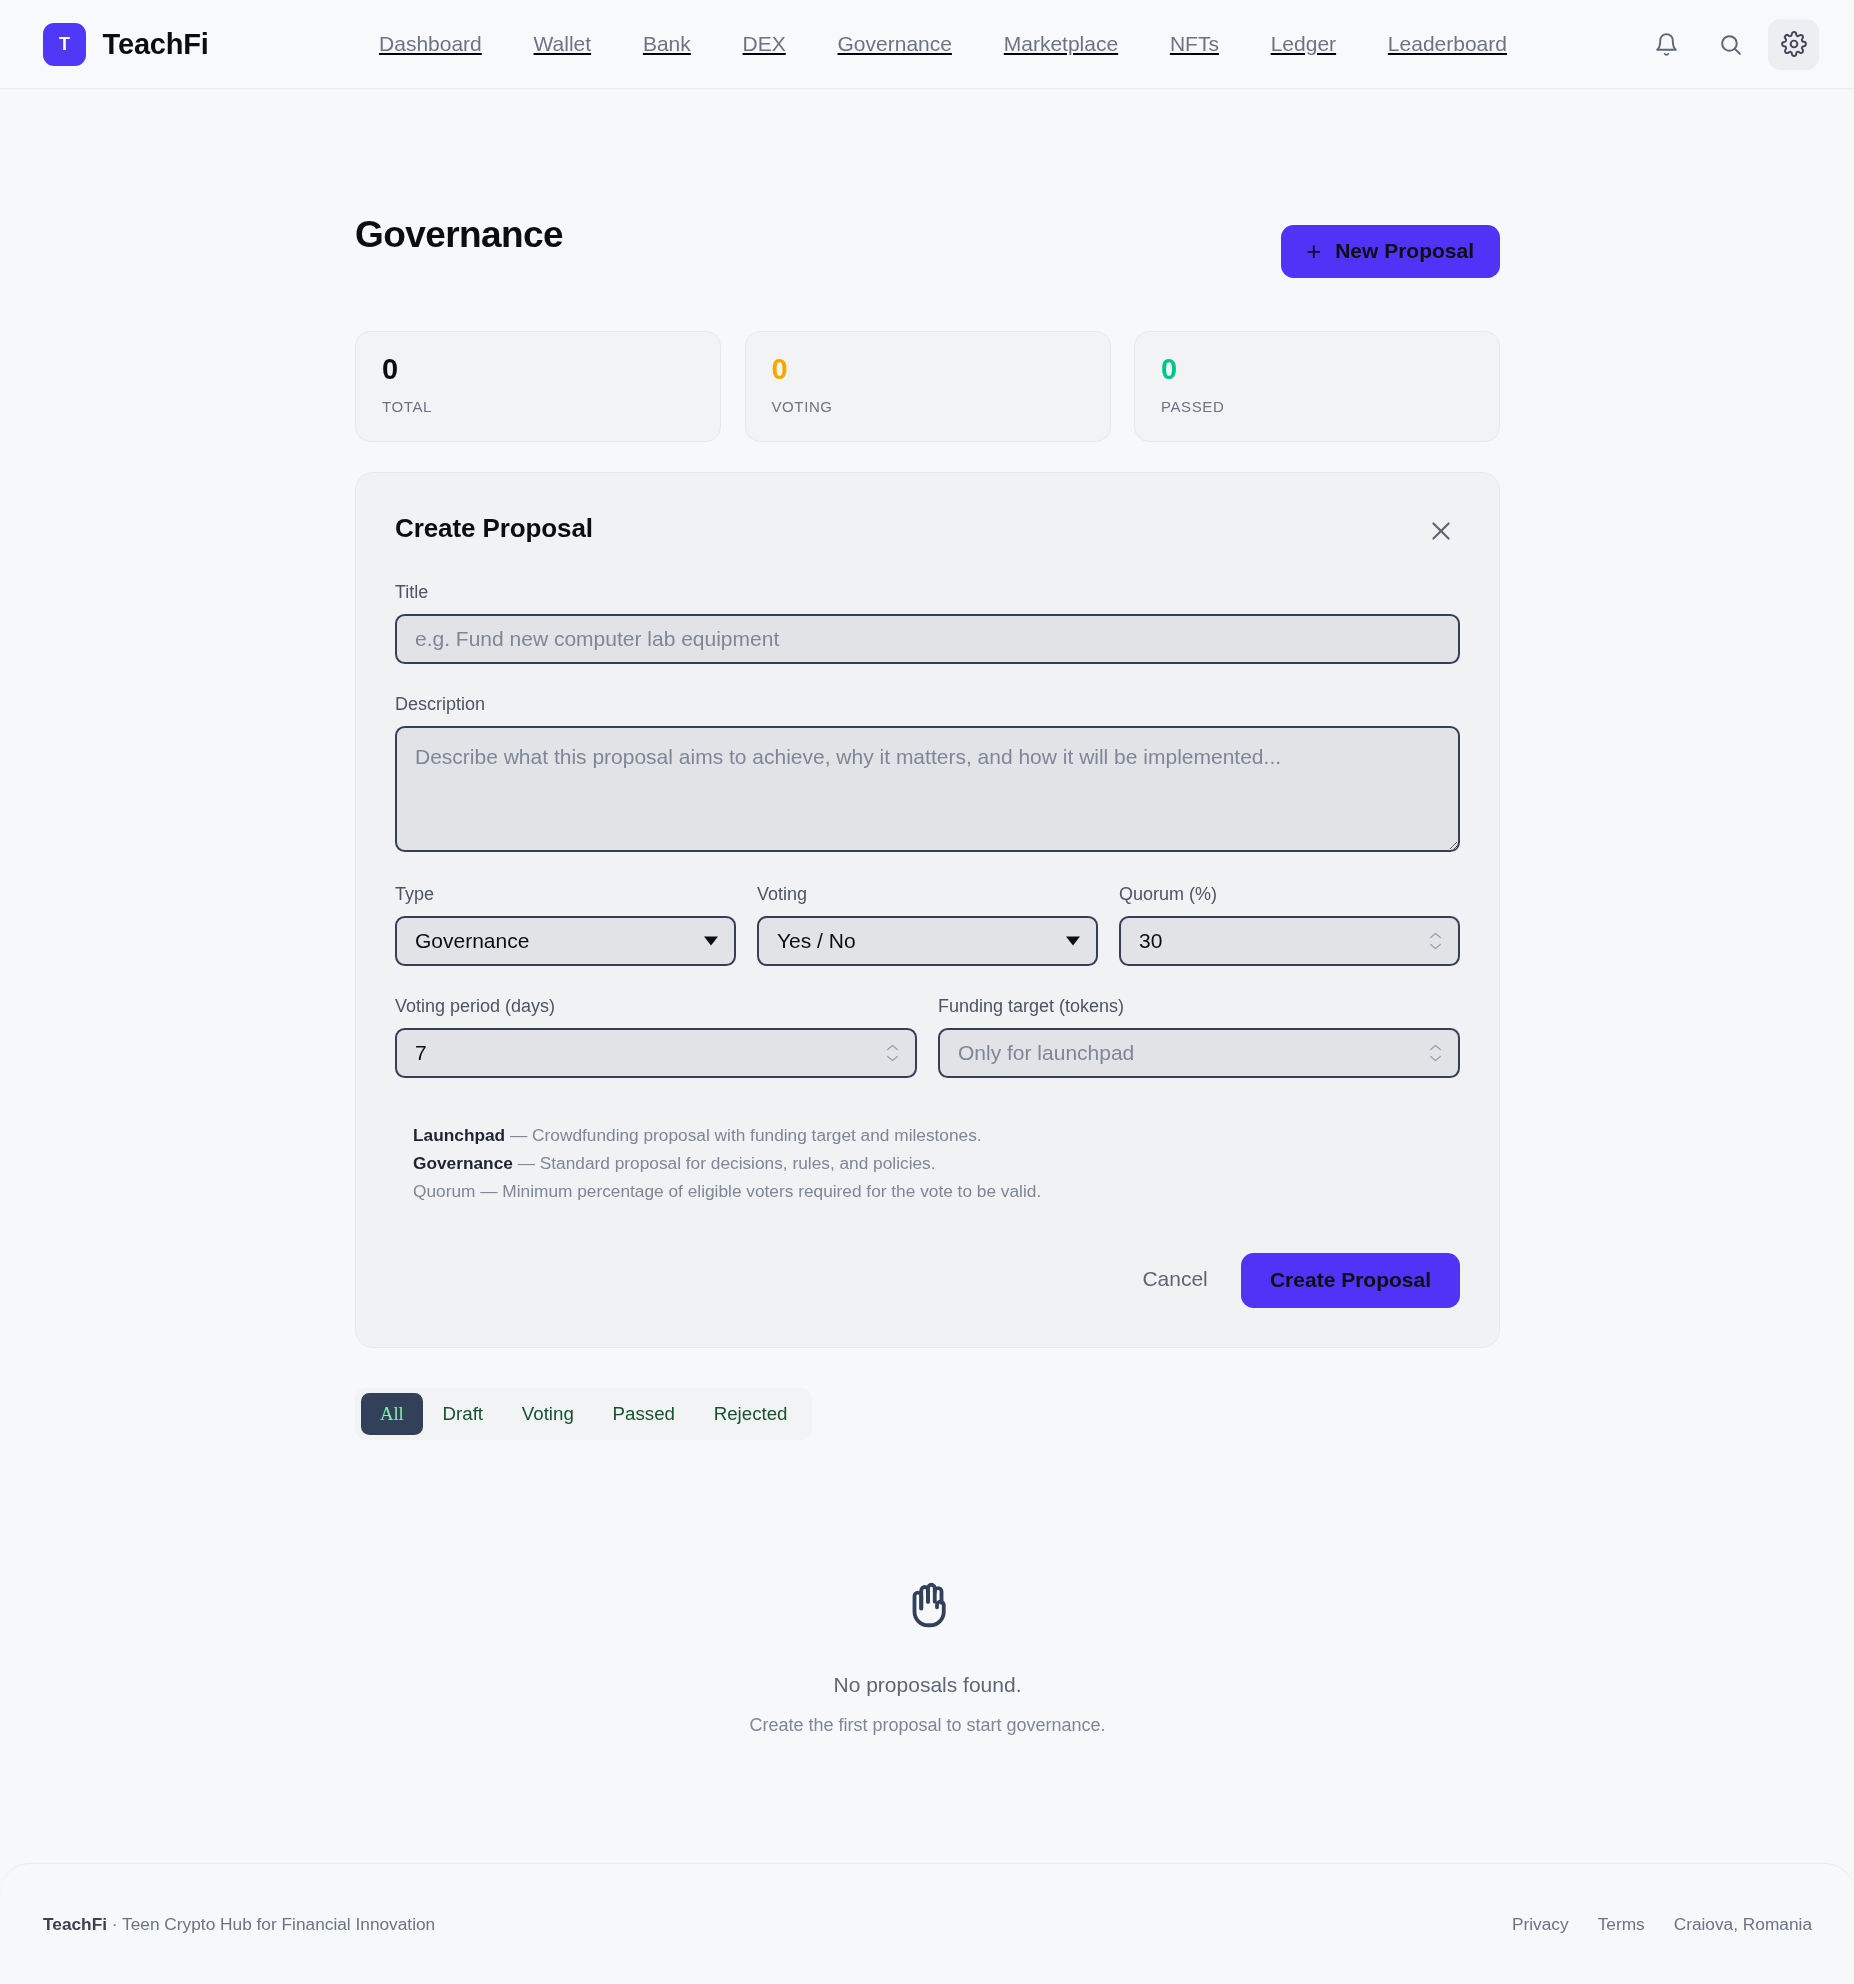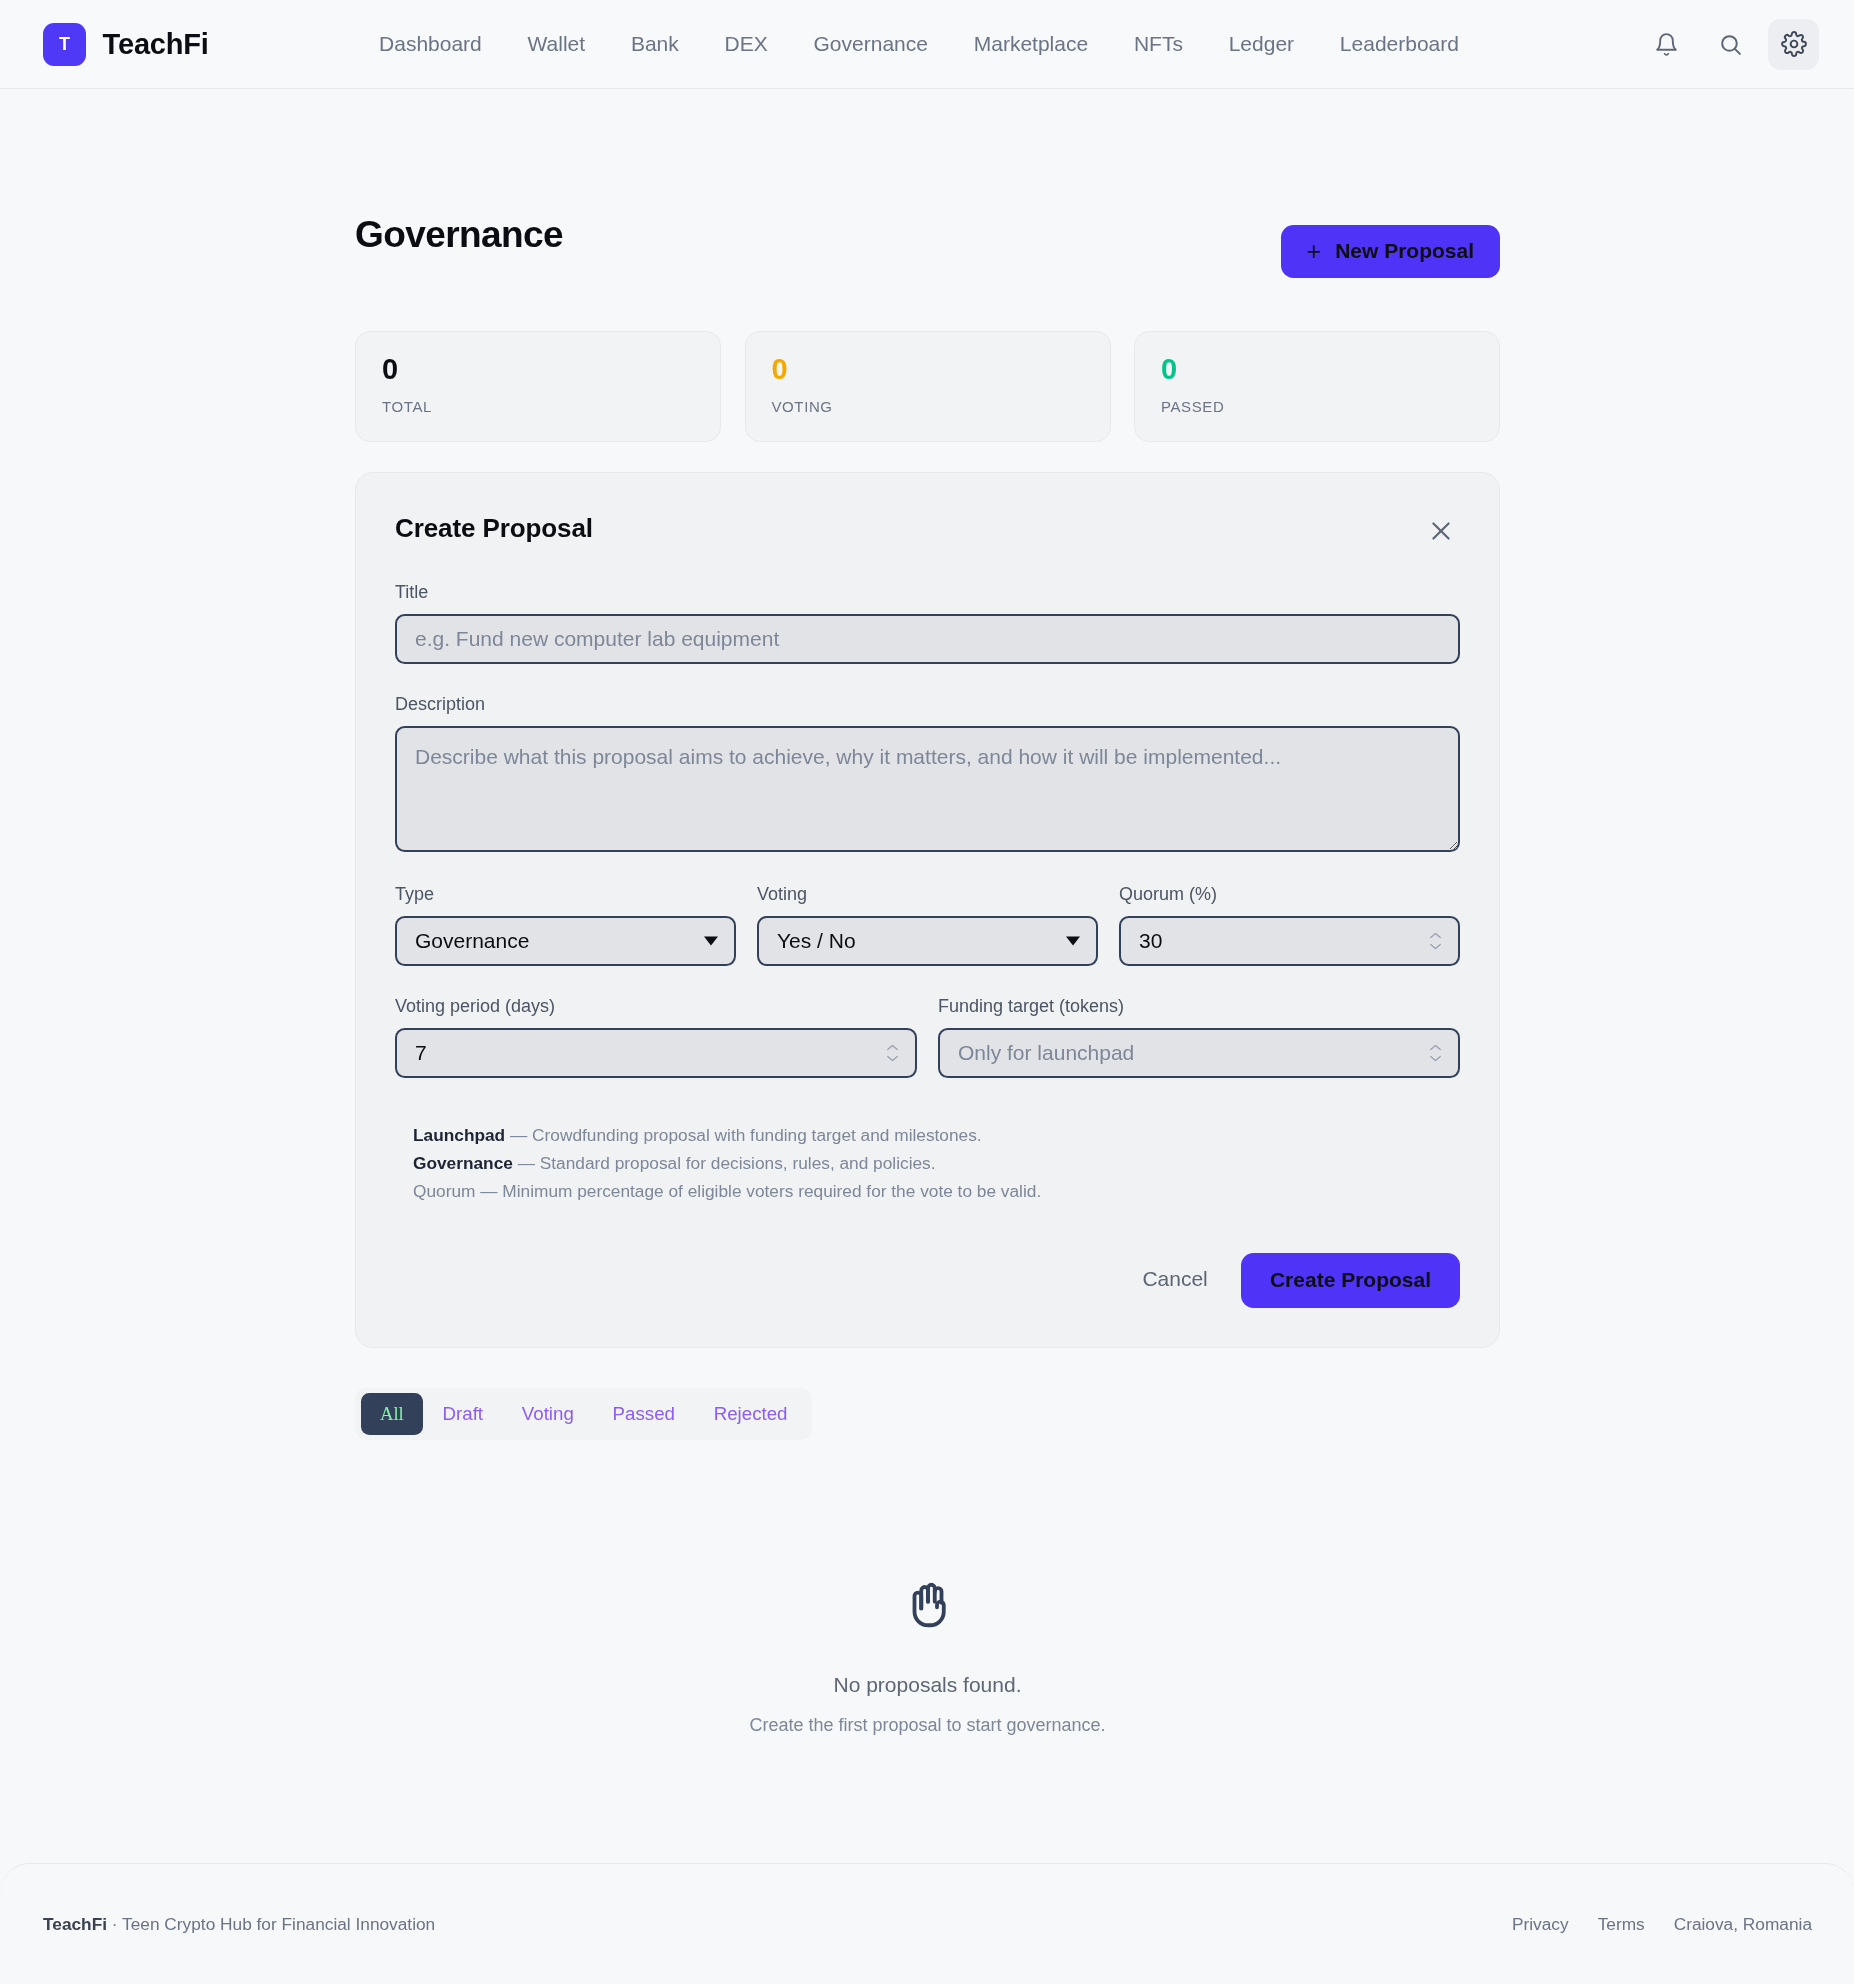--- a/index.html
+++ b/index.html
@@ -24,21 +24,21 @@
   }
   .brand { display: flex; align-items: center; gap: 16.6px; }
   .brand-logo {
     width: 43px; height: 43px; border-radius: 11px;
     background: #4f39f6;
     display: flex; align-items: center; justify-content: center;
     color: #ffffff; font-size: 18px; font-weight: 700;
   }
   .brand-name { font-size: 29px; font-weight: 700; color: #0b0d12; letter-spacing: -0.2px; }
 
-  .navlinks { display: flex; align-items: center; gap: 7px; margin-left: 151px; }
+  .navlinks { display: flex; align-items: center; gap: 13px; margin-left: 151px; text-decoration: underline; }
   .navlink {
     font-size: 21px; color: #6b7484; padding: 0 19.4px; white-space: nowrap;
   }
   .navlink.active { color: #6b7484; }
 
   .nav-right { margin-left: auto; display: flex; align-items: center; gap: 12.5px; }
   .icon-btn {
     width: 51px; height: 51px; border-radius: 12.5px;
     display: flex; align-items: center; justify-content: center;
     background: transparent;
@@ -161,21 +161,21 @@
 
   
   .filters {
     display: inline-flex; align-items: center;
     background: #f2f3f5;
     border-radius: 11px;
     padding: 5.5px;
     margin-top: 40px;
   }
   .filter-tab {
-    font-size: 18.7px; color: #8b5cf6;
+    font-size: 18.7px; color: #14532d;
     padding: 9.7px 19.4px; border-radius: 8.3px; cursor: pointer; white-space: nowrap;
   }
   .filter-tab.active { background: #33405a; color: #86efac; font-weight: 400; font-family: Liberation Serif, serif; }
 
   
   .empty { text-align: center; padding-top: 138px; }
   .empty-icon { display: flex; justify-content: center; }
   .empty-title { font-size: 21px; color: #5d6675; margin-top: 39px; }
   .empty-sub { font-size: 18px; color: #7d8798; margin-top: 18px; }
 

